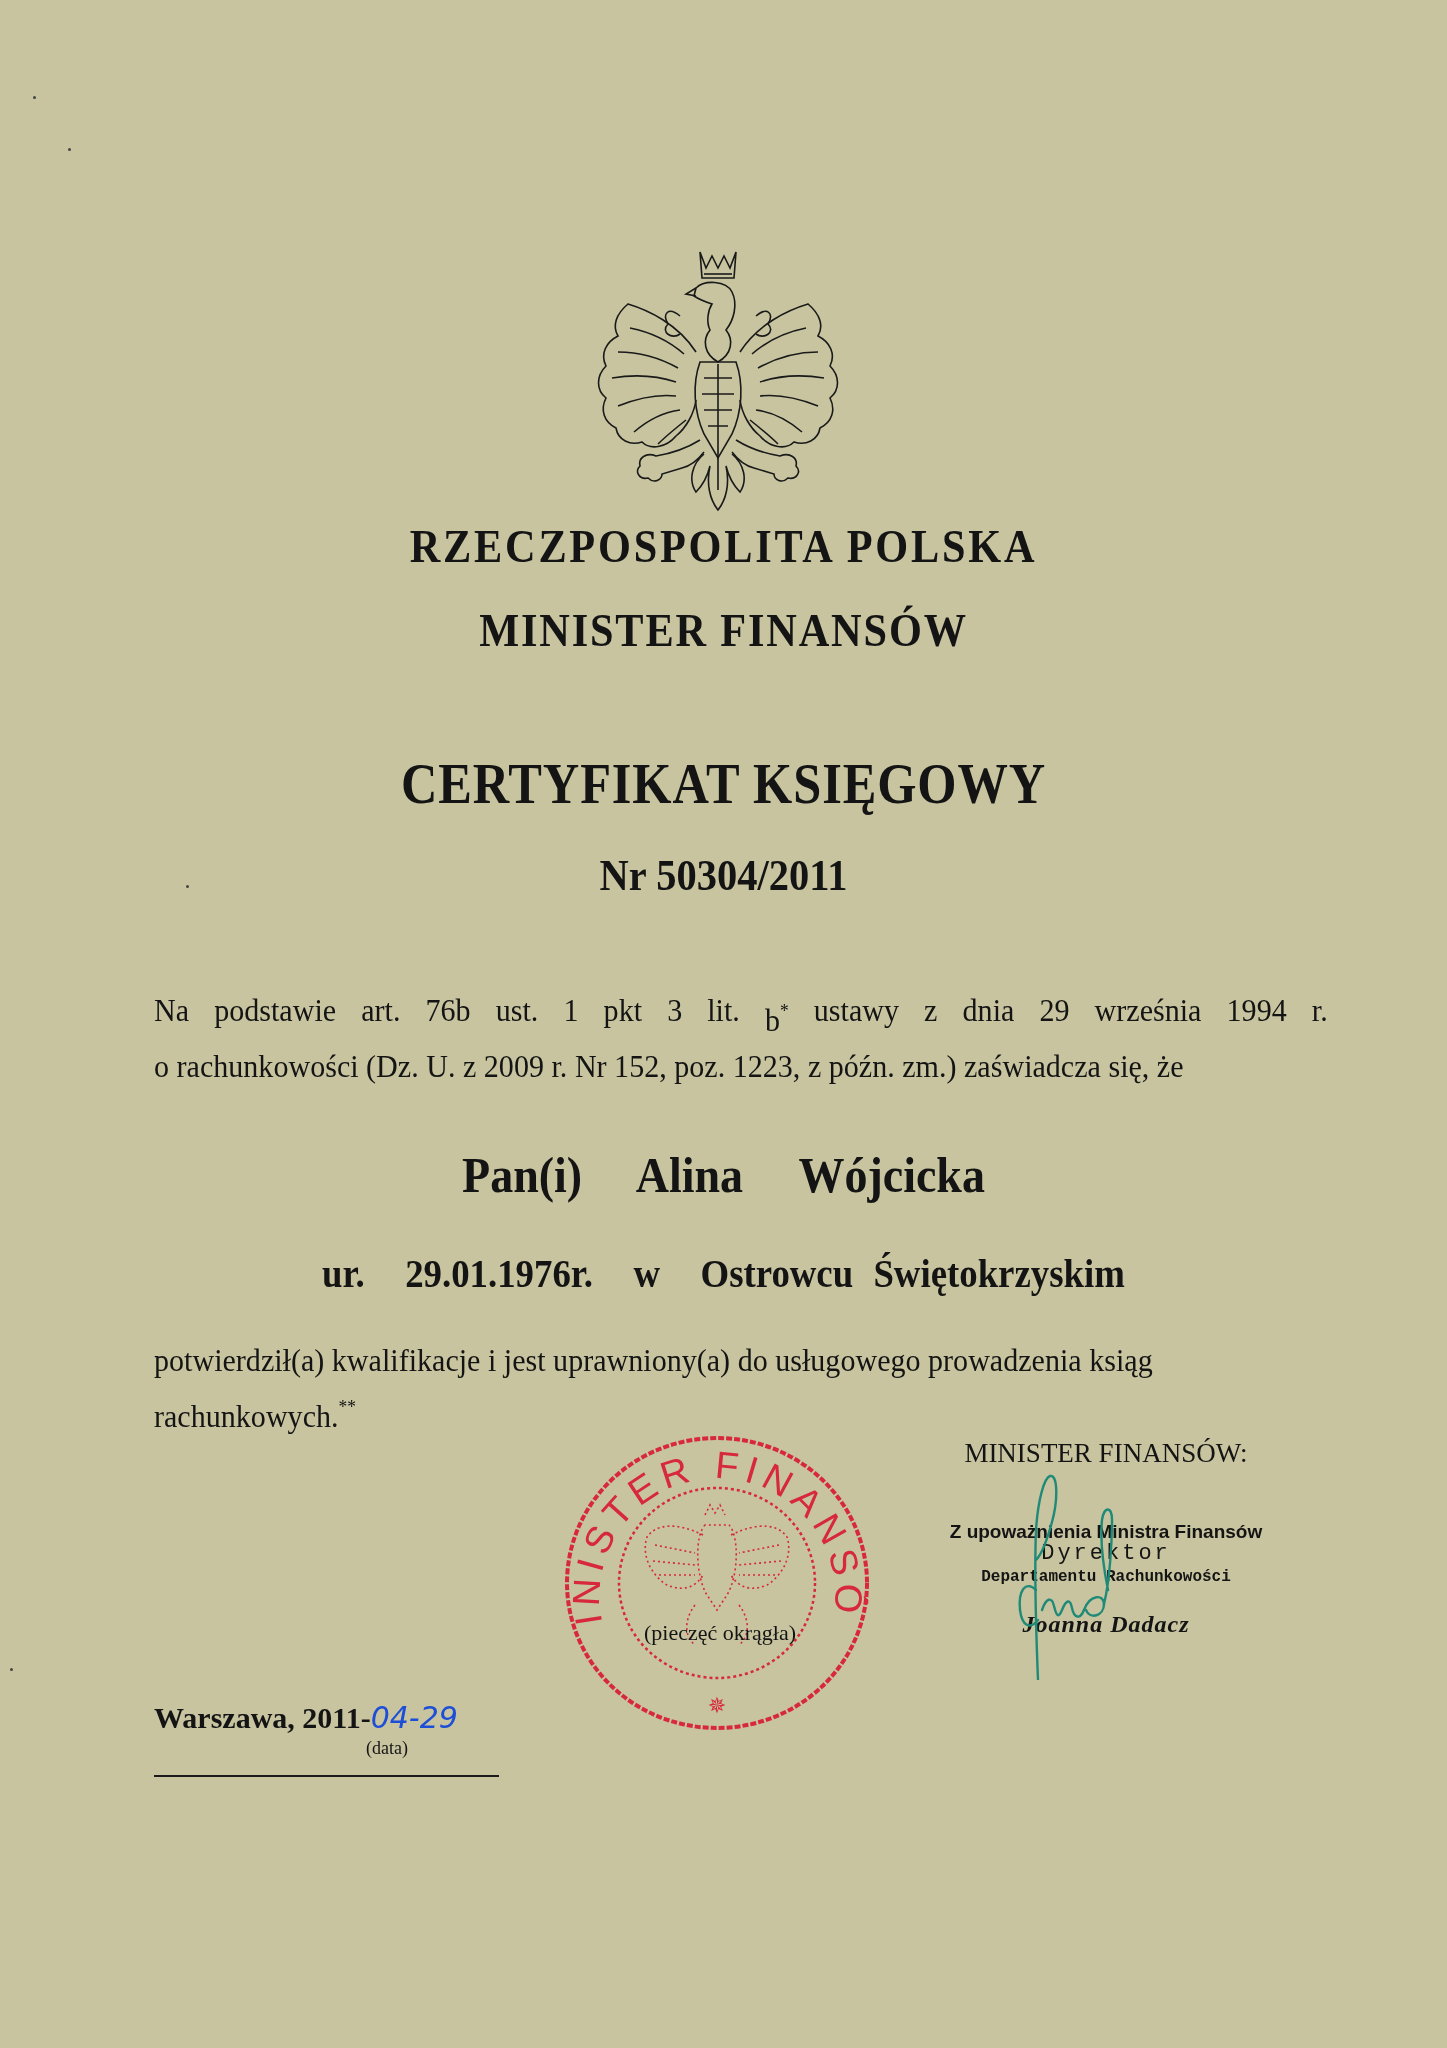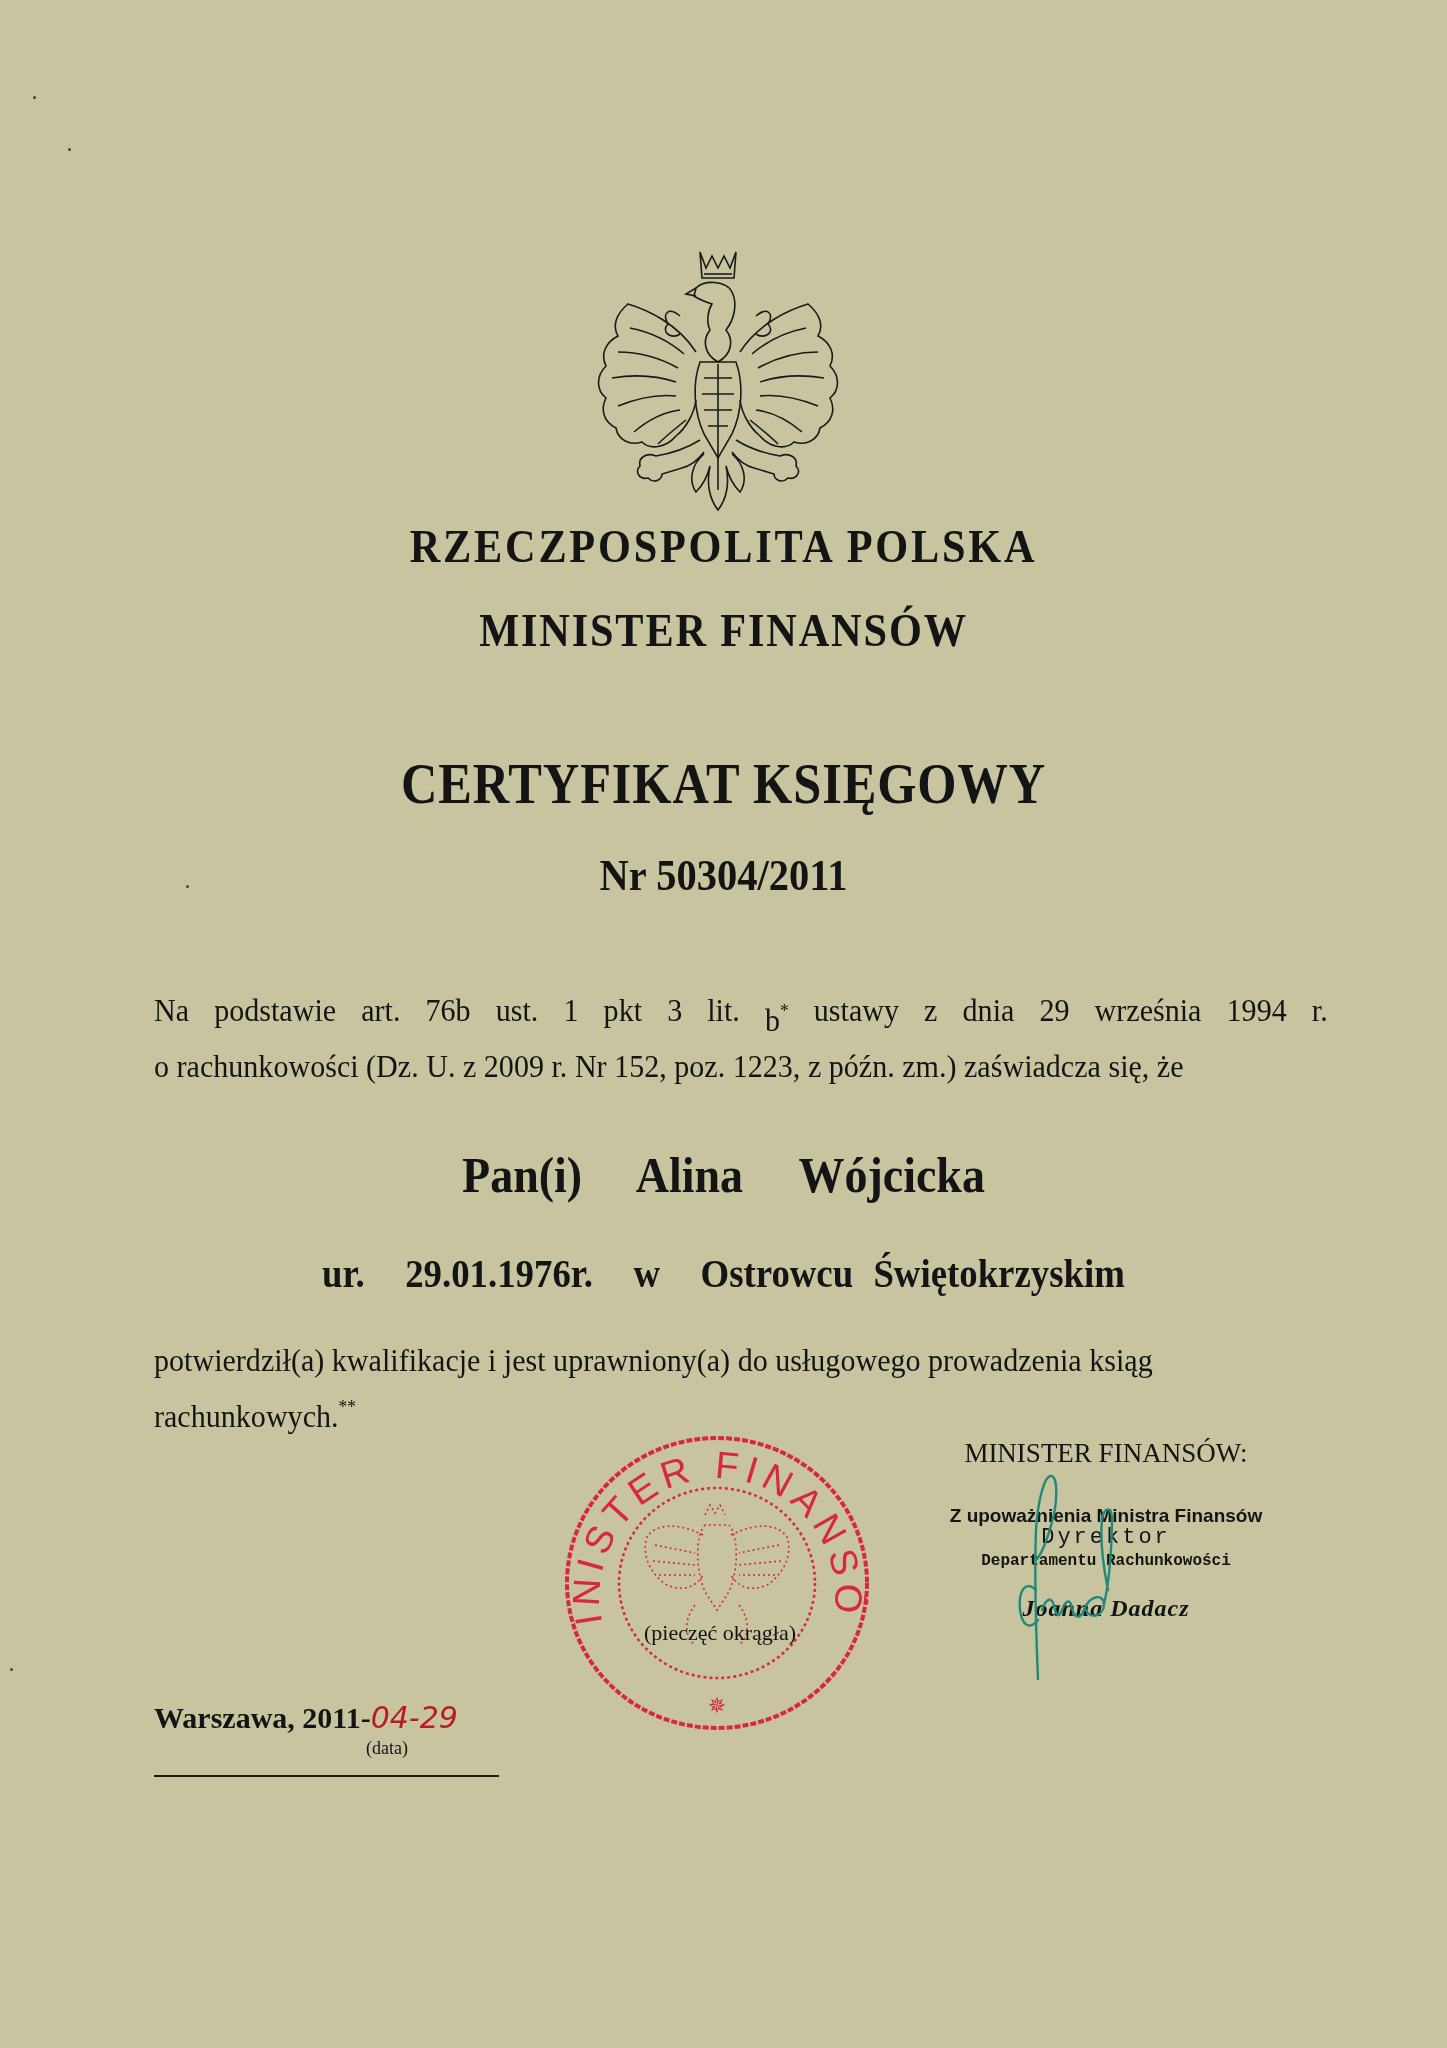--- a/index.html
+++ b/index.html
@@ -22,27 +22,27 @@
   .line1 { display: flex; justify-content: space-between; transform: scaleX(0.97); transform-origin: left; width: 1210px; }
   .line2 { white-space: nowrap; transform: scaleX(0.97); transform-origin: left; }
   sup { font-size: 18px; vertical-align: 14px; }
   .name { top: 1146px; font-size: 50px; font-weight: bold; word-spacing: 18px; transform: scaleX(0.92); }
   .birth { top: 1250px; font-size: 40px; font-weight: bold; word-spacing: 12px; transform: scaleX(0.92); }
   .para2 { top: 1338px; }
   .stamp { left: 555px; top: 1425px; width: 325px; height: 310px; }
   .stamp-label { left: 640px; top: 1620px; font-size: 22px; width: 160px; text-align: center; }
   .sig-block { left: 936px; top: 1438px; width: 340px; text-align: center; }
   .sig-title { font-size: 27px; letter-spacing: 0; }
-  .sig-auth { font-family: "Liberation Sans", sans-serif; font-weight: bold; font-size: 19px; margin-top: 36px; }
+  .sig-auth { font-family: "Liberation Sans", sans-serif; font-weight: bold; font-size: 19px; margin-top: 52px; }
   .sig-role { font-family: "Liberation Mono", monospace; font-size: 22px; letter-spacing: 3px; line-height: 22px; }
   .sig-dept { font-family: "Liberation Mono", monospace; font-weight: bold; font-size: 16px; line-height: 24px; }
   .sig-name { font-family: "Liberation Serif", serif; font-style: italic; font-weight: bold; font-size: 24px; margin-top: 22px; letter-spacing: 1px; }
   .signature { left: 1000px; top: 1470px; width: 140px; height: 210px; }
   .place { left: 154px; top: 1700px; font-size: 30px; font-weight: bold; }
-  .hand-date { font-family: "DejaVu Sans", sans-serif; font-weight: normal; color: #b91c1c; font-size: 30px; font-style: italic; }
+  .hand-date { font-family: "DejaVu Sans", sans-serif; font-weight: normal; color: #1d4ed8; font-size: 30px; font-style: italic; }
   .date-label { left: 366px; top: 1738px; font-size: 18px; }
   .rule { left: 154px; top: 1775px; width: 345px; height: 2px; background: #1a1a1a; }
   .footnotes { left: 154px; top: 1792px; width: 1140px; font-size: 20px; line-height: 27px; }
   .fn sup { font-size: 14px; vertical-align: 8px; }
   .speck { position: absolute; width: 3px; height: 3px; background: #444; border-radius: 50%; }
 </style>
 </head>
 <body>
 
 <svg class="abs eagle" viewBox="0 0 260 272" fill="none" stroke="#1a1a1a" stroke-width="1.6">

